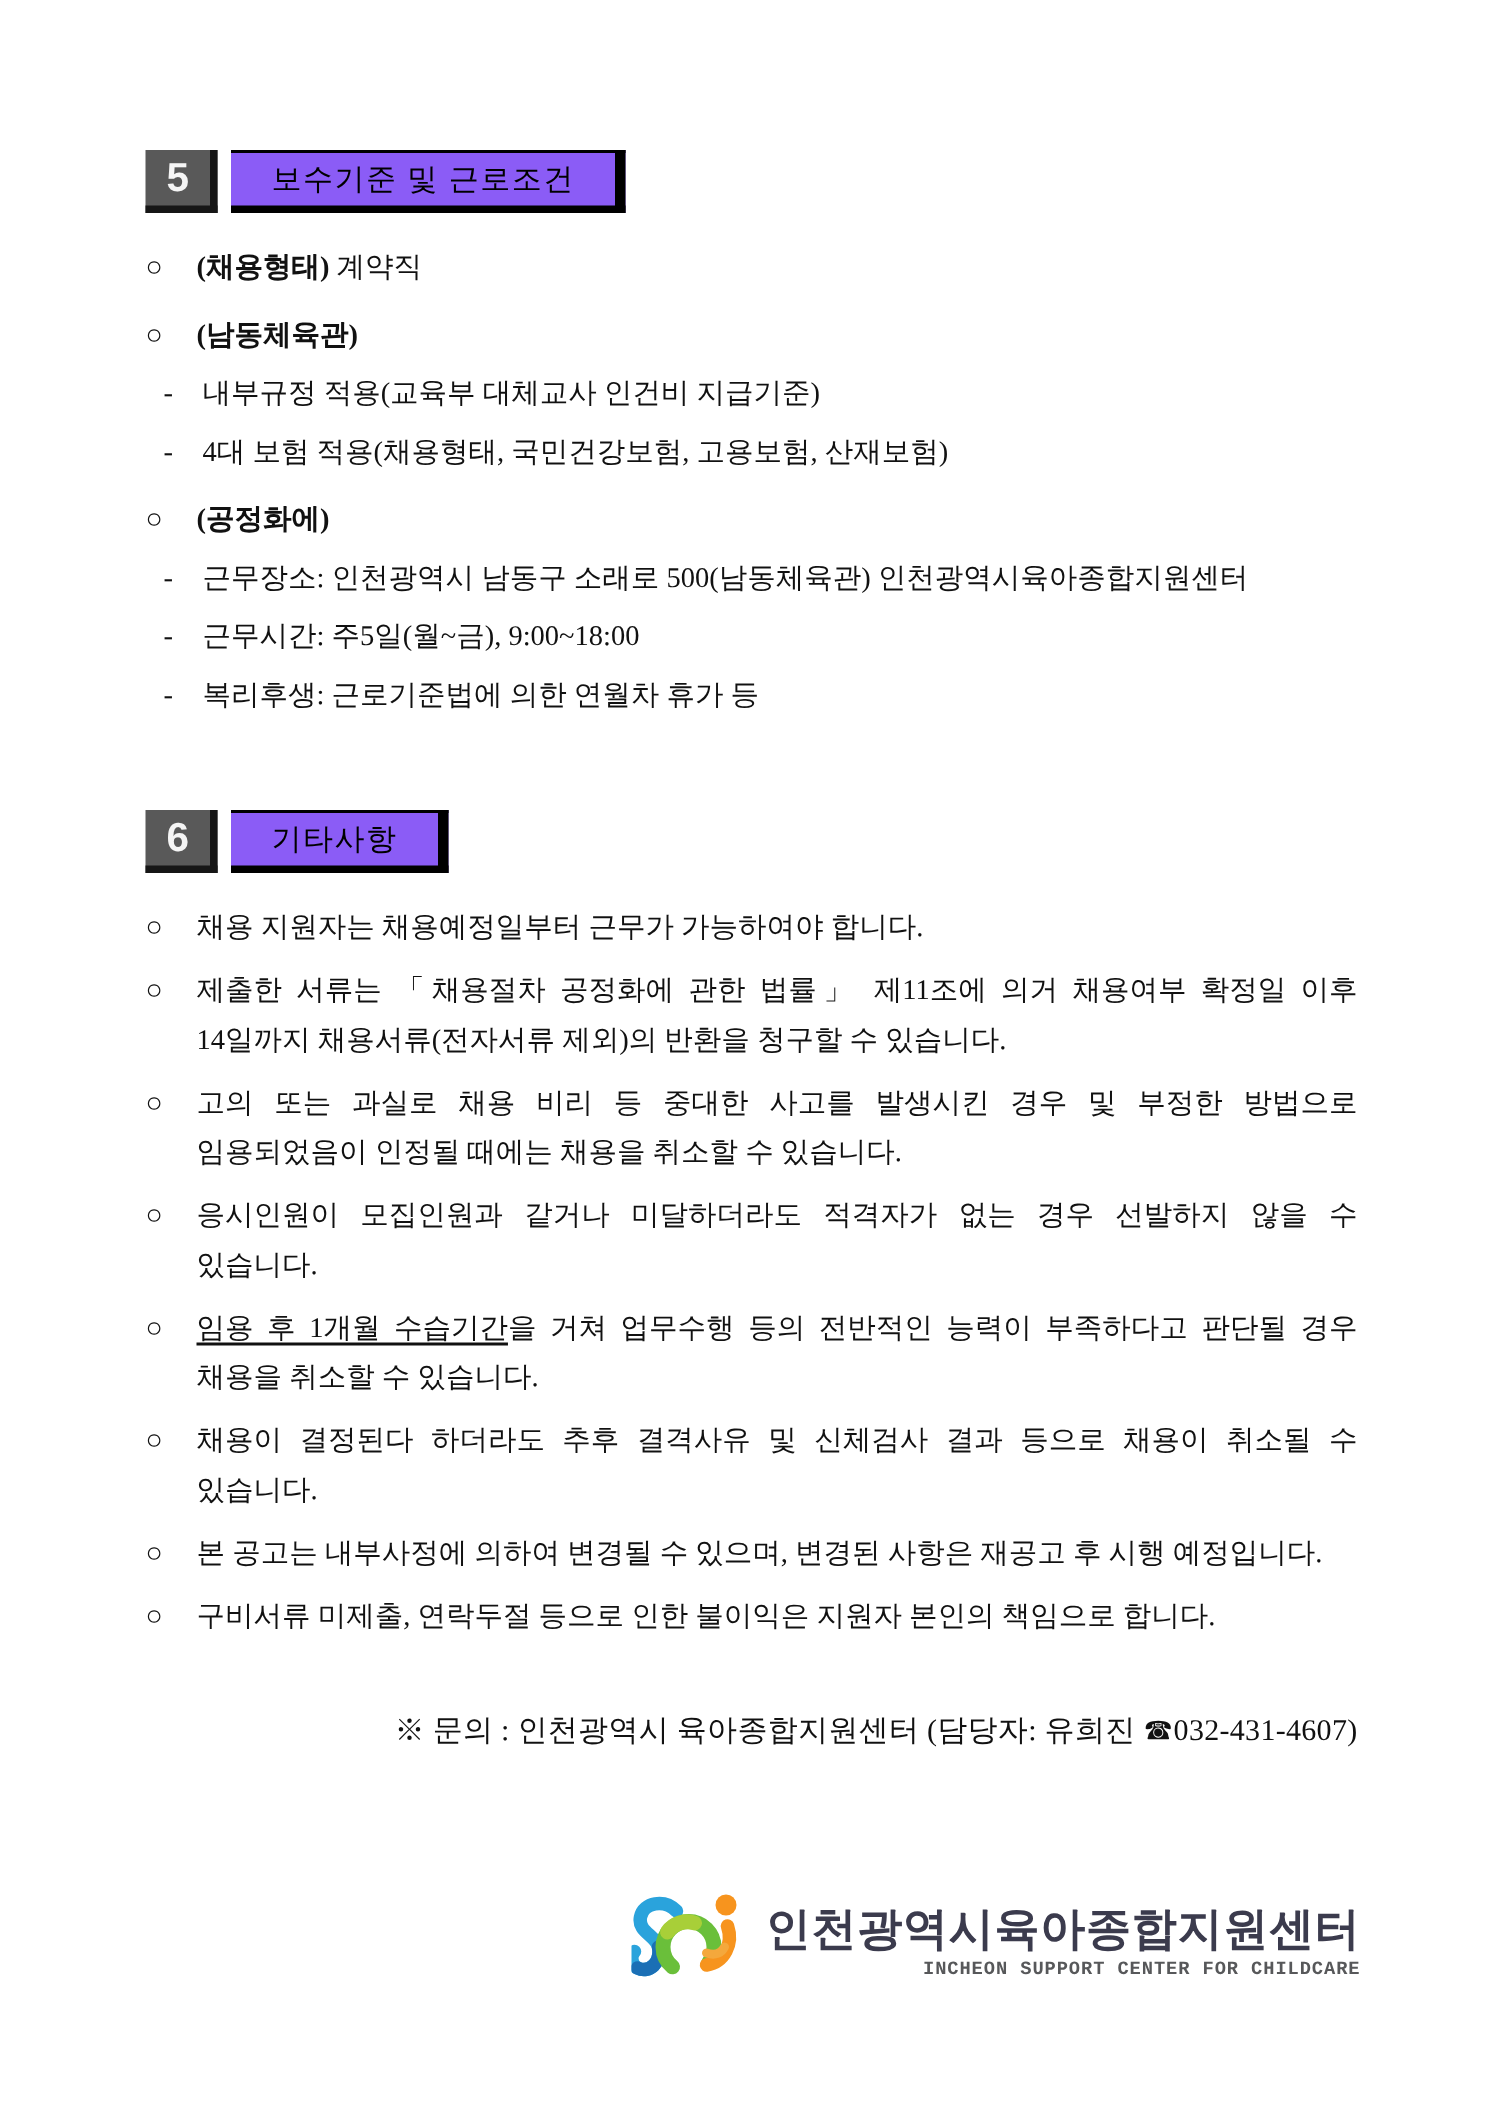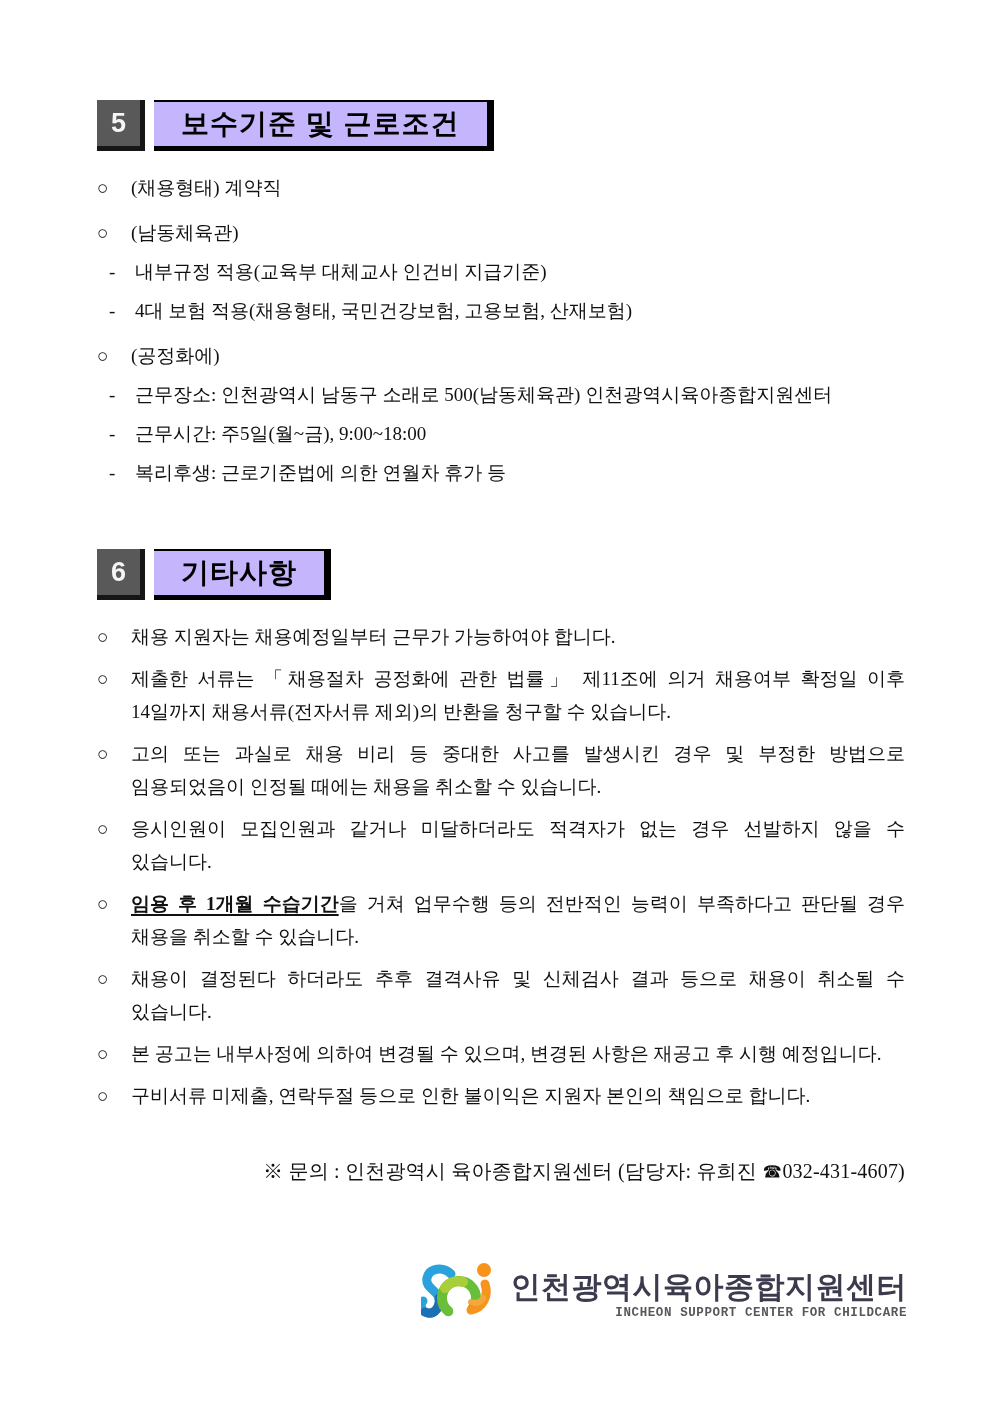--- a/index.html
+++ b/index.html
@@ -27,28 +27,28 @@
     background: #595959;
     border-right: 5px solid #161616;
     border-bottom: 5px solid #161616;
     color: #f5f5f5;
     font-family: "Liberation Sans", "DejaVu Sans", sans-serif;
     font-weight: bold;
     font-size: 27px;
     display: flex; align-items: center; justify-content: center;
   }
   .sec-title {
-    background: #c4b5fd;
+    background: #8b5cf6;
     border-top: 2px solid #000;
     border-right: 7px solid #000;
     border-bottom: 5px solid #000;
     padding: 3px 27px 3px 27px;
     font-family: "Liberation Sans", "DejaVu Sans", sans-serif;
-    font-weight: bold;
-    font-size: 28px;
+    font-weight: normal;
+    font-size: 20px;
     color: #000;
     display: flex; align-items: center;
     letter-spacing: 1px;
   }
   
   .list { margin-top: 20px; }
   .item {
     position: relative;
     padding-left: 34px;
     font-size: 19px;
@@ -62,23 +62,23 @@
   .s5 .item:first-child { margin-top: 0; }
   .s6 .item { margin-bottom: 9px; }
   .marker {
     position: absolute;
     left: 0; top: 0;
     width: 30px;
     font-size: 19px;
   }
   .dash .marker { left: 12px; }
   .dash { padding-left: 38px; }
-  .blbl { font-weight: normal; }
+  .blbl { font-weight: bold; }
   .emph {
-    font-weight: bold;
+    font-weight: normal;
     text-decoration: underline;
     text-decoration-thickness: 2px;
     text-underline-offset: 4px;
   }
   .sec6 { margin-top: 60px; }
   
   .footnote {
     margin-top: 46px;
     text-align: right;
     font-size: 20px;

